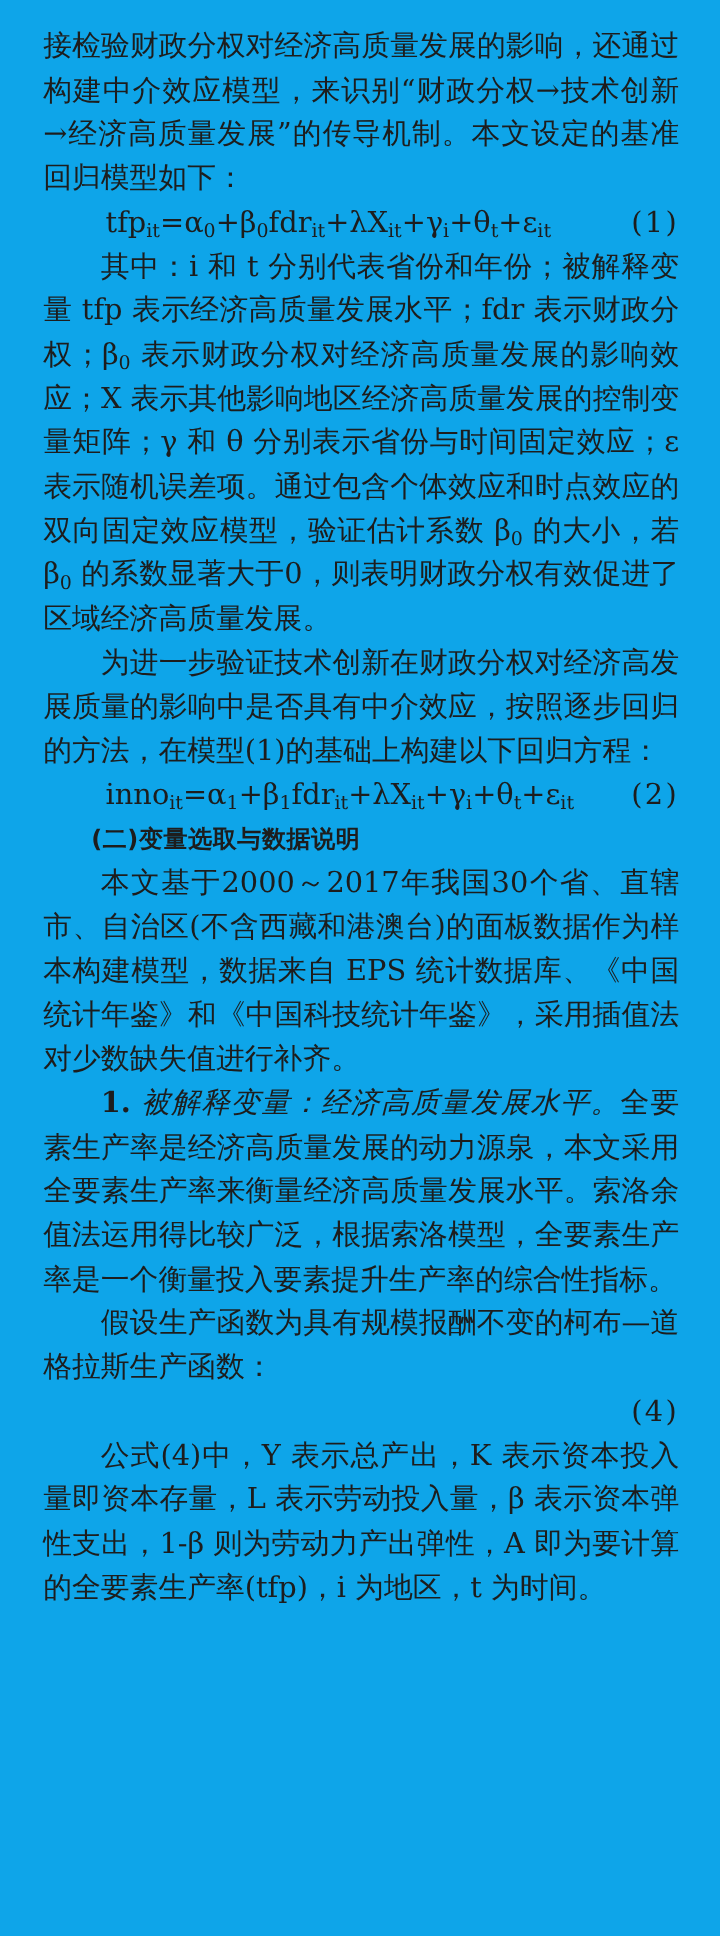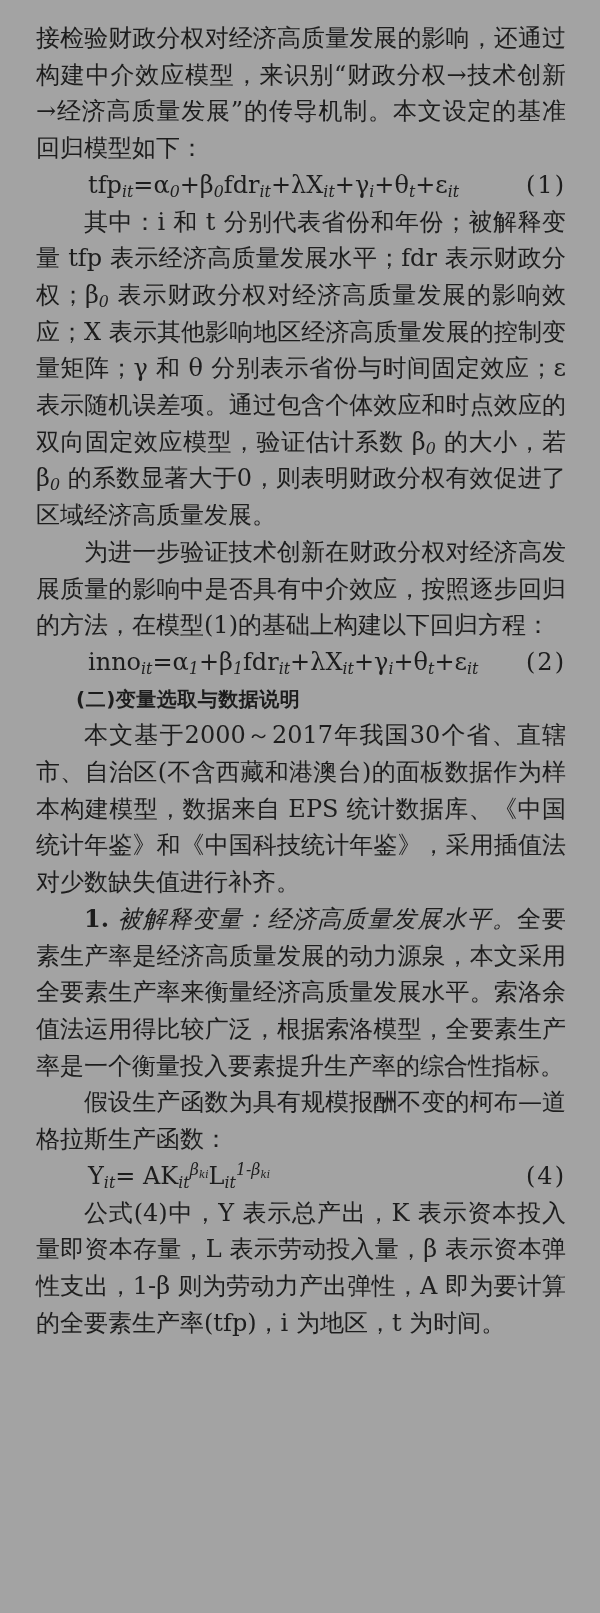--- a/index.html
+++ b/index.html
@@ -5,21 +5,21 @@
   html, body {
     margin: 0;
     padding: 0;
     background: #ffffff;
   }
   .page {
     position: relative;
     width: 600px;
     height: 1613px;
     box-sizing: border-box;
-    background: #a3a3a3;
+    background: #0ea5e9;
     color: #1d1d1d;
     font-family: "DejaVu Serif", "Liberation Serif", serif;
     font-size: 24px;
     line-height: 36.7px;
     padding: 20px 34px 0 36px;
     overflow: hidden;
   }
   .para {
     margin: 0;
     text-align: justify;
@@ -45,21 +45,20 @@
   .formula .f-body {
     white-space: nowrap;
   }
   .formula .f-num {
     margin-left: auto;
     letter-spacing: 2px;
   }
   sub, sup {
     font-size: 66%;
     line-height: 0;
-    font-style: italic;
   }
   sub { vertical-align: -0.28em; }
   sup { vertical-align: 0.55em; }
   b { font-weight: 700; }
   em {
     font-style: italic; 
     margin-top: 34px;
   }
 </style>
 </head>
@@ -87,20 +86,19 @@
 
   <h3 class="heading">(二)变量选取与数据说明</h3>
 
   <p class="para">本文基于2000～2017年我国30个省、直辖市、自治区(不含西藏和港澳台)的面板数据作为样本构建模型，数据来自 EPS 统计数据库、《中国统计年鉴》和《中国科技统计年鉴》，采用插值法对少数缺失值进行补齐。</p>
 
   <p class="para"><b>1.</b> <em>被解释变量：经济高质量发展水平。</em>全要素生产率是经济高质量发展的动力源泉，本文采用全要素生产率来衡量经济高质量发展水平。索洛余值法运用得比较广泛，根据索洛模型，全要素生产率是一个衡量投入要素提升生产率的综合性指标。</p>
 
   <p class="para">假设生产函数为具有规模报酬不变的柯布—道格拉斯生产函数：</p>
 
   <div class="formula">
-    <span class="f-body">Y<sub>it</sub>= AK<sub>it</sub><sup>β<sub>ki</sub></sup>L<sub>it</sub><sup>1-β<sub>ki</sub></sup></span>
     <span class="f-num">(4)</span>
   </div>
 
   <p class="para">公式(4)中，Y 表示总产出，K 表示资本投入量即资本存量，L 表示劳动投入量，β 表示资本弹性支出，1-β 则为劳动力产出弹性，A 即为要计算的全要素生产率(tfp)，i 为地区，t 为时间。</p>
 
 
 </div>
 
 </body></html>

